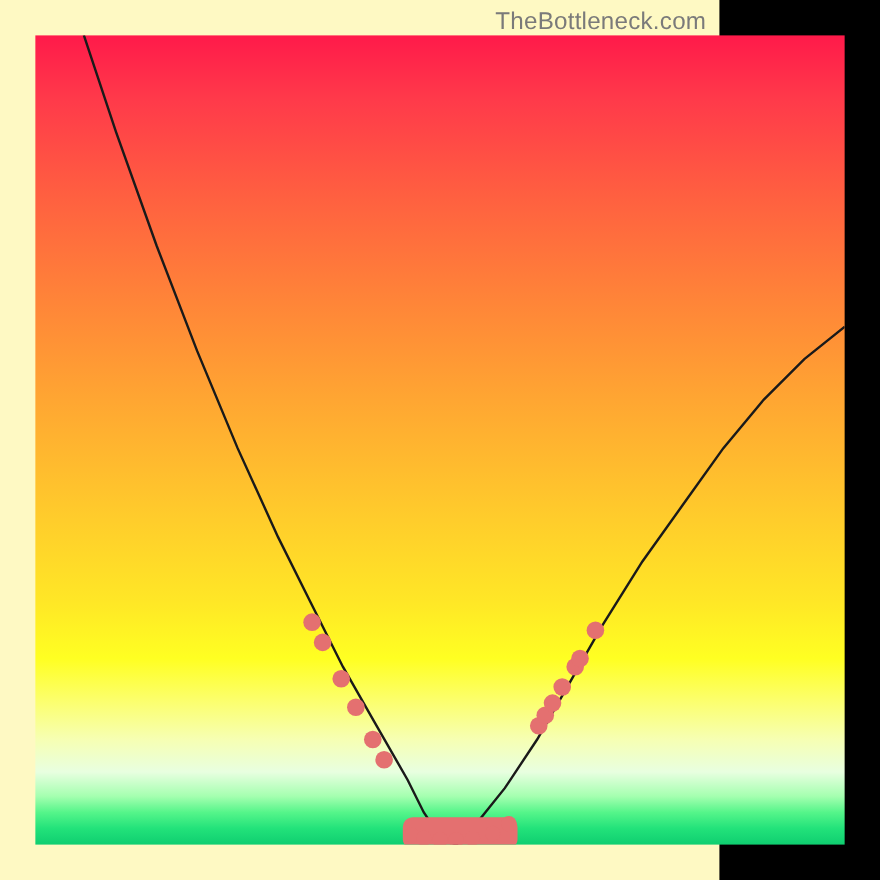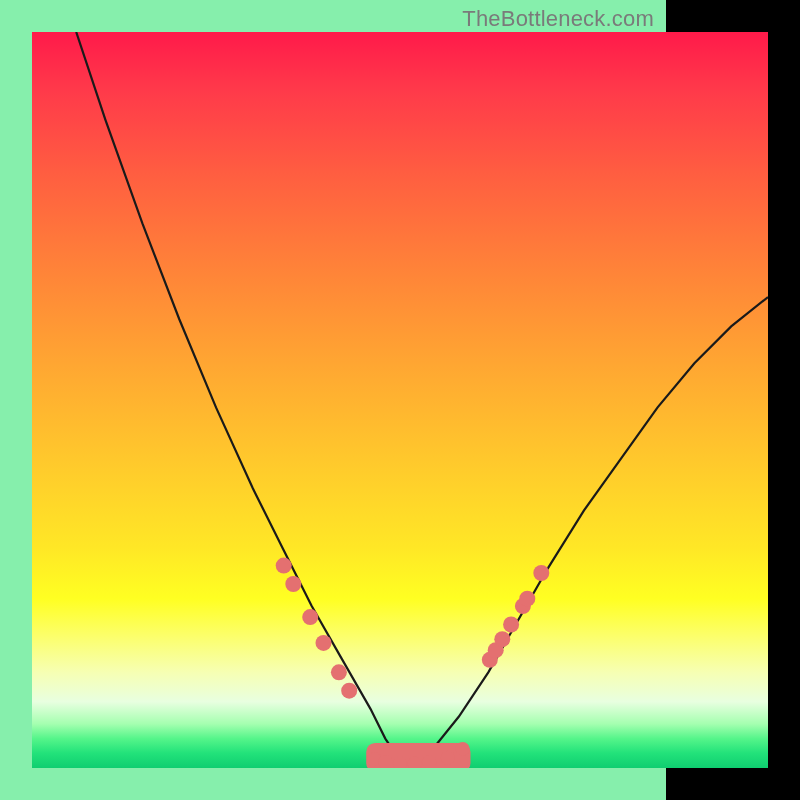--- a/index.html
+++ b/index.html
@@ -10,22 +10,21 @@
     background: #000000;
     overflow: hidden;
     font-family: Arial, Helvetica, sans-serif;
   }
   .chart-frame {
     position: absolute;
     top: 0;
     left: 0;
     width: 654px;
     height: 800px;
-    background: #86efac;
-    padding-left: 12px;
+    background: #fef9c3;
   }
   .plot-area {
     position: absolute;
     left: 32px;
     top: 32px;
     width: 736px;
     height: 736px;
     overflow: hidden;
   }
   .gradient-bg {

